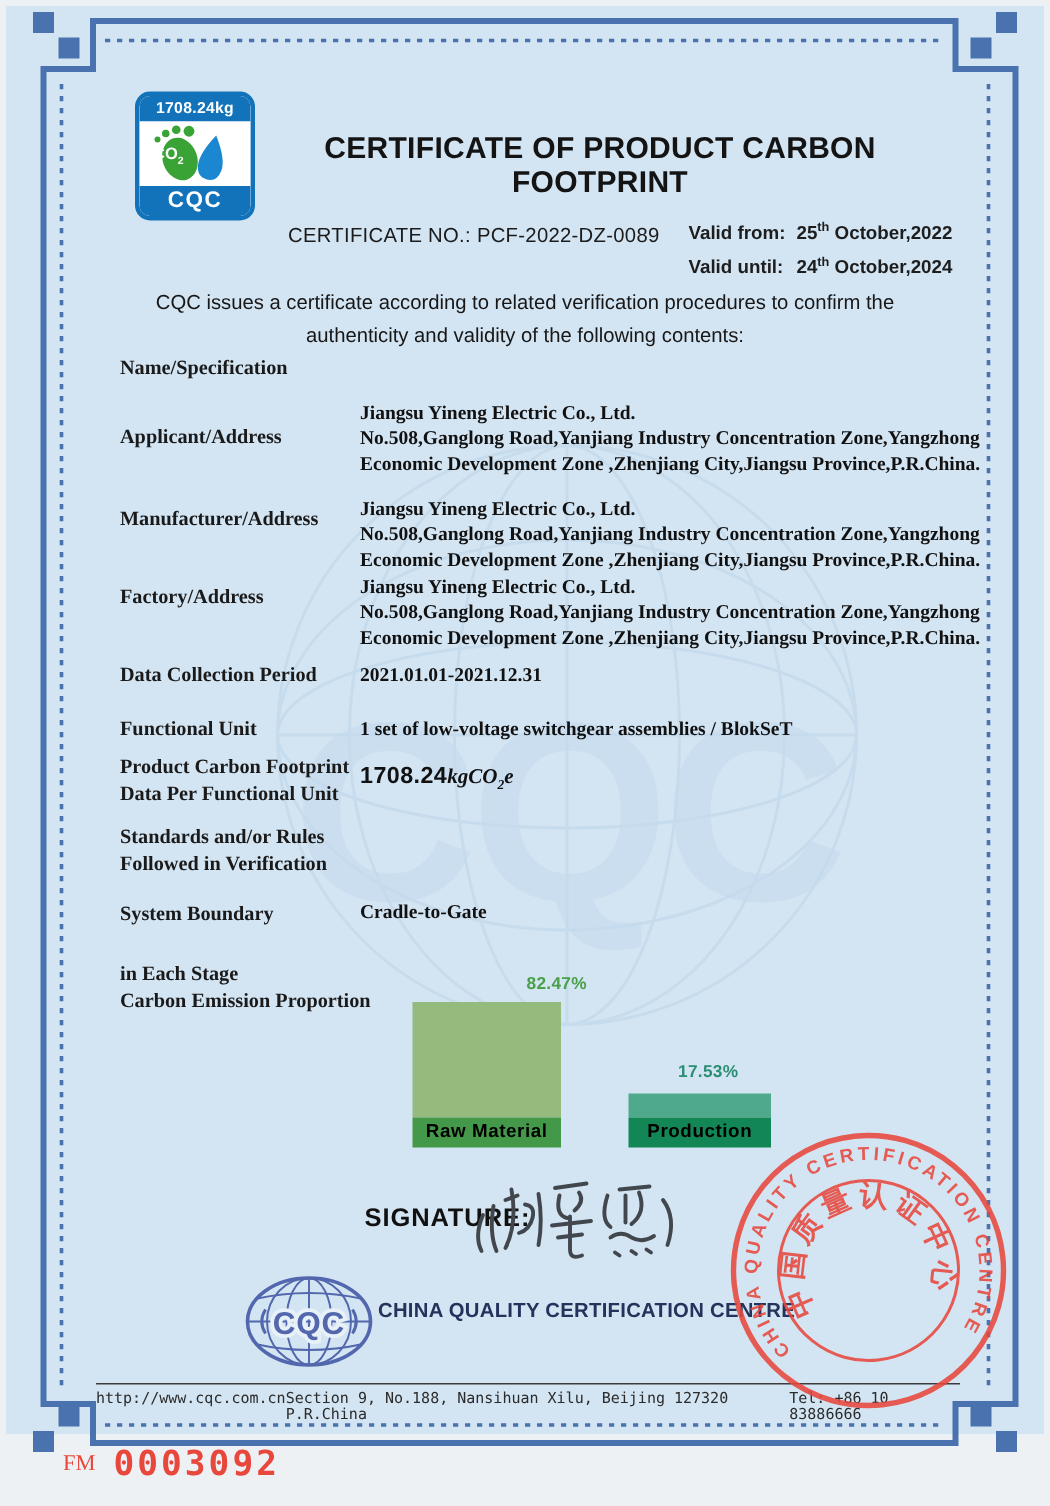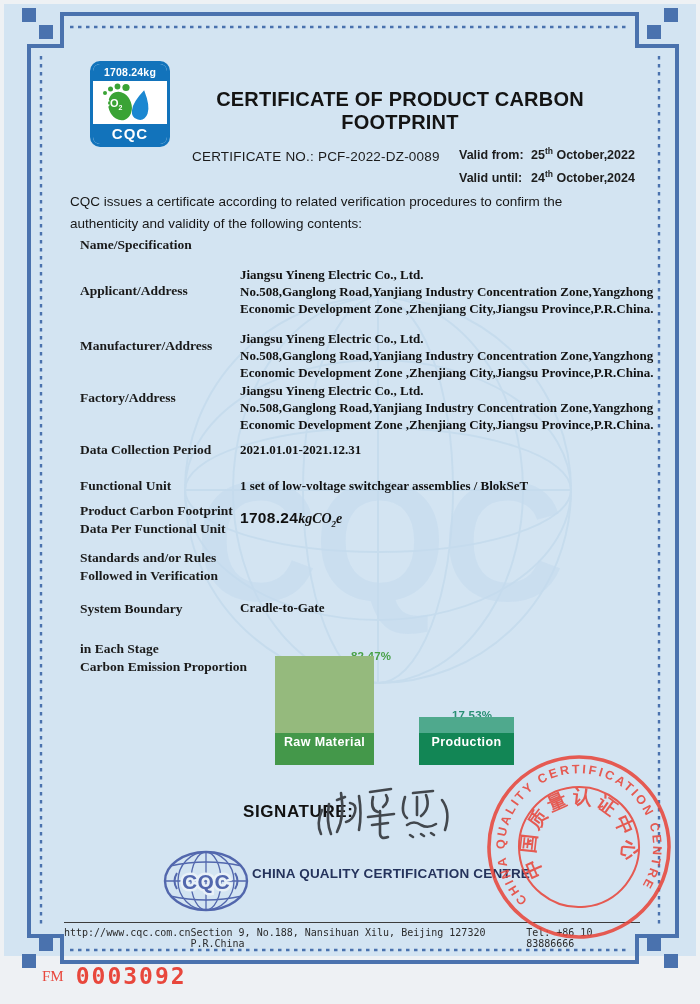--- a/index.html
+++ b/index.html
@@ -18,37 +18,37 @@
   .badge-co2{position:absolute;left:9px;top:17px;color:#fff;font-weight:bold;font-size:11px;line-height:1;}
   .badge-co2 .sub2{font-size:7px;vertical-align:sub;}
   .badge-bot{height:20px;background:#1273bb;color:#fff;font-weight:bold;font-size:15px;
              text-align:center;line-height:20px;letter-spacing:1px;}
   .title{position:absolute;left:160px;top:88px;width:480px;text-align:center;
          font-size:20px;font-weight:bold;color:#141414;letter-spacing:0.2px;}
   .certno{position:absolute;left:192px;top:149px;font-size:13.5px;color:#1b1b1b;letter-spacing:0.2px;}
   .valid{position:absolute;left:459px;top:142px;font-size:12.5px;font-weight:bold;color:#1d1d1d;line-height:19px;}
   .valid .vlabel{display:inline-block;width:72px;}
   .sup{font-size:8.5px;vertical-align:super;}
-  .intro{position:absolute;left:70px;top:191px;width:560px;
+  .intro{position:absolute;left:70px;top:191px;width:560px;text-align:center;
          font-size:13.5px;color:#171717;line-height:1.6;}
 
   
   .flabel{position:absolute;left:80px;font-family:"Liberation Serif",serif;
           font-weight:bold;font-size:13.5px;color:#1a1a1a;line-height:18px;white-space:nowrap;}
   .fval{position:absolute;left:240px;width:424px;font-family:"Liberation Serif",serif;
         font-weight:600;font-size:13px;color:#111;line-height:17px;}
   .pcf-num{font-family:"Liberation Sans",sans-serif;font-weight:bold;font-size:15.5px;letter-spacing:0.3px;}
   .pcf-unit{font-family:"Liberation Serif",serif;font-style:italic;font-size:14px;font-weight:600;}
   .sub{font-size:9px;vertical-align:sub;}
 
   
   .chart{position:absolute;left:275px;top:650px;width:240px;height:115px;}
   .pct{position:absolute;font-size:11.5px;font-weight:bold;letter-spacing:0.2px;}
   .bar{position:absolute;bottom:0;display:flex;flex-direction:column;justify-content:flex-end;}
-  .bar-band{height:32px;color:#ffffff;font-weight:bold;font-size:12.5px;text-align:center;
+  .bar-band{height:20px;color:#000000;font-weight:bold;font-size:12.5px;text-align:center;
             line-height:18px;letter-spacing:0.4px;white-space:nowrap;}
 
   
   .sig-label{position:absolute;left:243px;top:802px;font-size:17px;font-weight:bold;
              color:#111;letter-spacing:0.6px;}
   .issuer-name{position:absolute;left:252px;top:866px;font-size:13.5px;font-weight:bold;
                color:#25335c;letter-spacing:0.2px;}
 
   
   .foot-rule{position:absolute;left:64px;top:922px;width:576px;height:1px;background:#3c3c3c;}

